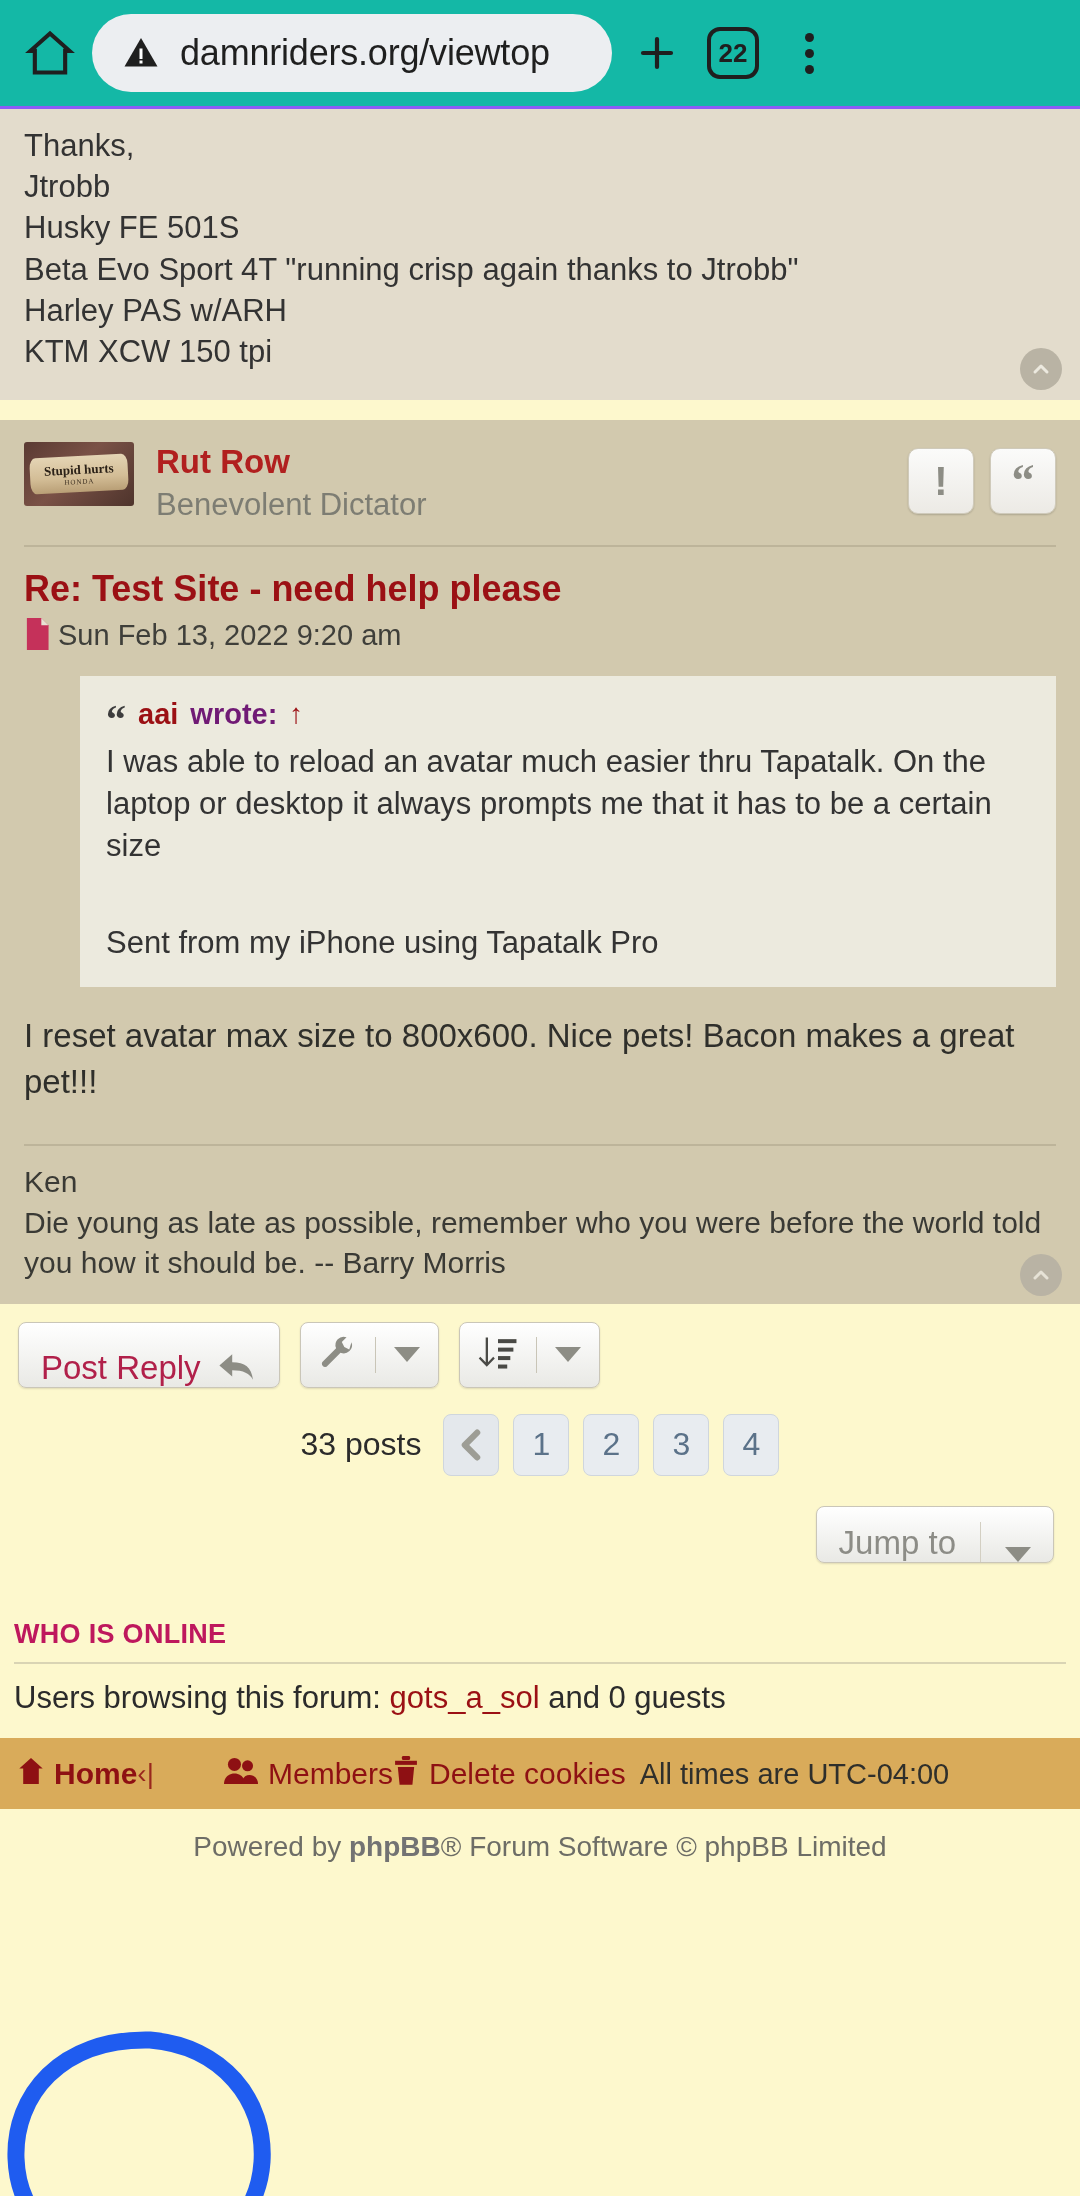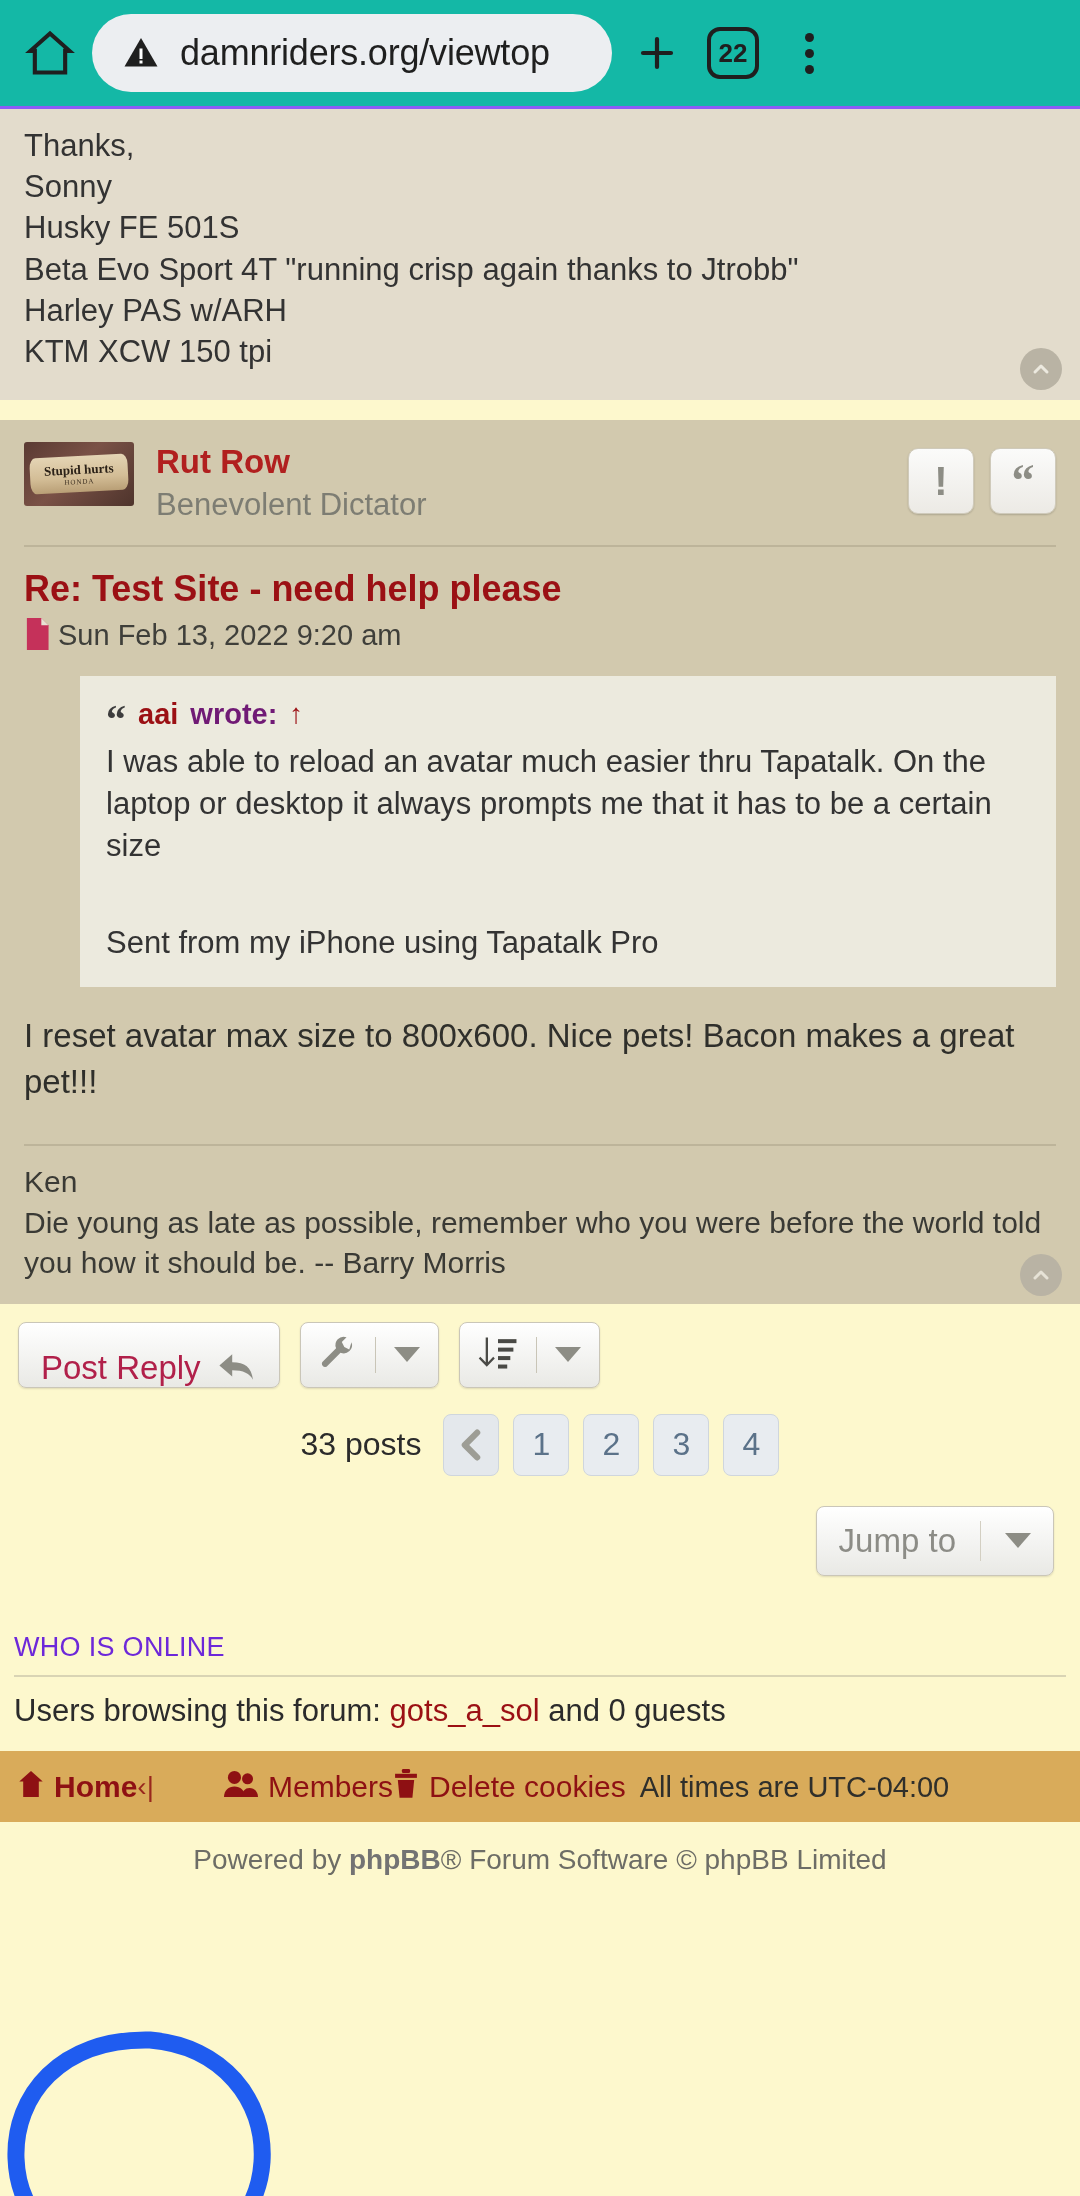--- a/index.html
+++ b/index.html
@@ -131,26 +131,26 @@
   .posts-count { font-size: 32px; color:#2b2b2b; margin-right: 8px; }
   .pg {
     width: 56px; height: 62px; border-radius: 8px;
     background:#e8ecf0; border:1px solid #cfd6dd;
     display:flex; align-items:center; justify-content:center;
     font-size: 32px; color:#5b7289;
   }
   .pg.prev { background:#e4e8ec; }
 
   .jump-row { display:flex; justify-content:flex-end; margin-top: 30px; padding-right: 8px;}
-  .jump-btn { height: 70px; padding: 0 22px; gap: 24px; }
+  .jump-btn { height: 57px; padding: 0 22px; gap: 24px; align-items: flex-end; }
   .jump-btn .lbl { font-size: 33px; color:#8c8c86; }
 
   
   .wio { padding: 46px 14px 0 14px; background:#fdf8cd; }
-  .wio-title { font-size: 27px; font-weight: 400; color:#6d28d9; letter-spacing:.3px; }
+  .wio-title { font-size: 27px; font-weight: 700; color:#be185d; letter-spacing:.3px; }
   .wio-rule { height: 2px; background:#d9d4b4; margin: 12px 0 16px 0; }
   .wio-text { font-size: 31px; color:#2b2b2b; }
   .wio-text .user { color:#9b1014; }
 
   
   .footer { background:#d9ab5a; padding: 18px 18px 16px 18px; margin-top: 22px; }
   .frow { display:flex; align-items:center; }
   .frow.r2 { justify-content:flex-end; margin-top: 18px; gap: 26px; }
   .flink { font-size: 30px; color:#8e1013; display:flex; align-items:center; gap: 10px; }
   .flink.home { font-weight:700; }
@@ -203,21 +203,21 @@
         <i></i>
         <i></i>
       </div>
   </div>
 </div>
 
 <div class="page">
 
   <div class="post-sig-top">
     <div class="sig-line">Thanks,</div>
-    <div class="sig-line">Sonny</div>
+    <div class="sig-line">Jtrobb</div>
     <div class="sig-line">Husky FE 501S</div>
     <div class="sig-line">Beta Evo Sport 4T "running crisp again thanks to Jtrobb"</div>
     <div class="sig-line">Harley PAS w/ARH</div>
     <div class="sig-line">KTM XCW 150 tpi</div>
     <div class="scroll-up">
       <svg width="24" height="24" viewBox="0 0 24 24" fill="none" stroke="#ece9df" stroke-width="3" stroke-linecap="round" stroke-linejoin="round">
         <polyline points="6 15 12 9 18 15"></polyline>
       </svg>
     </div>
   </div>

